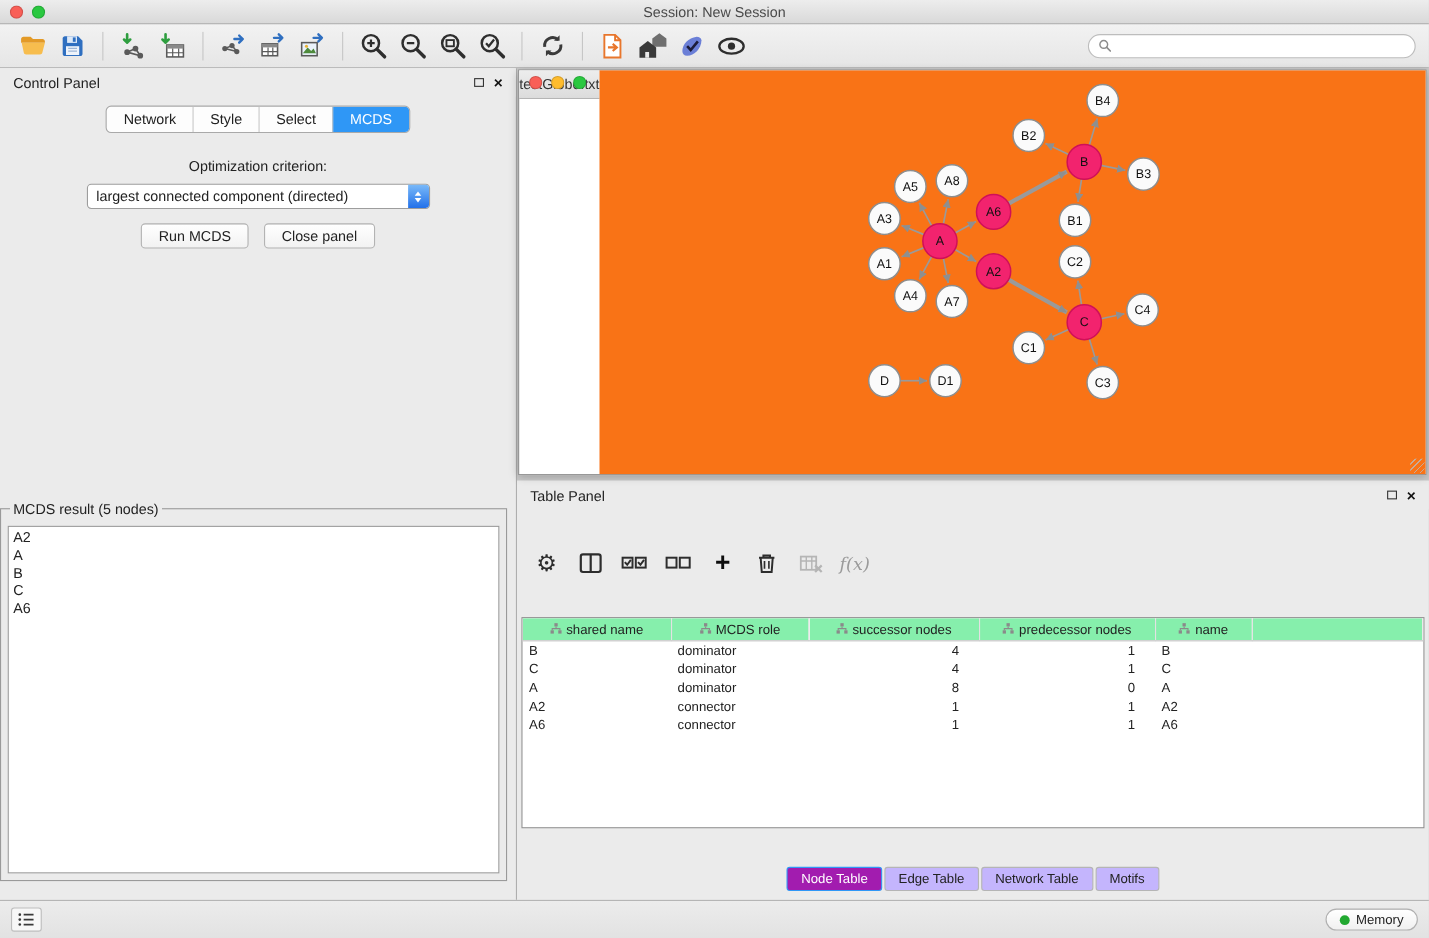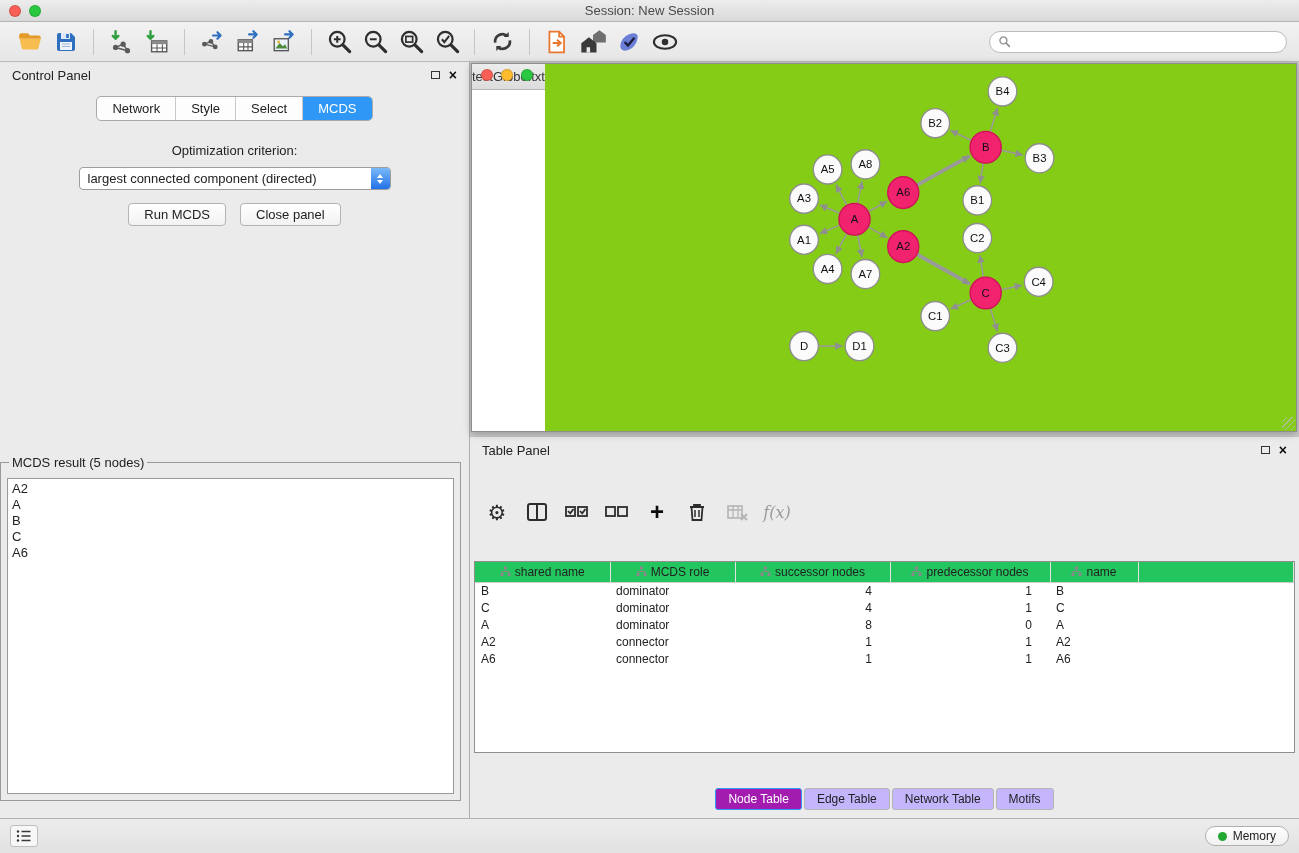--- a/index.html
+++ b/index.html
@@ -61,35 +61,35 @@
   .result-list { width:100%; height:100%; background:#fff; border:1px solid #9a9a9a;
     overflow:auto; padding:2px 4px; }
   .result-item { font-size:13px; line-height:16px; }
 
   
   .network-window { height:456px; margin:1px 2px 0 1px; border:1px solid #8d8d8d;
     background:#fff; display:flex; flex-direction:row; box-shadow:0 2px 8px rgba(0,0,0,.25); position:relative; }
   .inner-titlebar { height:26px; background:linear-gradient(#ededed,#dcdcdc);
     border-bottom:1px solid #b5b5b5; position:relative; display:flex; align-items:center; justify-content:center; }
   .inner-titlebar .title { font-size:13px; color:#333; }
-  .net-canvas { flex:1; position:relative; background:#84cc16;padding-left:19px; }
+  .net-canvas { flex:1; position:relative; background:#f97316;padding-left:19px; }
   .net-canvas svg { position:absolute; inset:0; width:100%; height:100%; }
   .resize-grip { position:absolute; right:1px; bottom:1px; width:13px; height:13px;
     background:repeating-linear-gradient(135deg, transparent 0 3px, #b9b9b9 3px 4px); opacity:.8; }
 
   
   .table-panel { flex:1; background:#ebebeb; margin-top:5px; display:flex; flex-direction:column;gap:27px; }
   .table-toolbar { height:44px; display:flex; align-items:center; padding:0 10px; gap:6px; }
   .ttb { width:34px; height:32px; display:flex; align-items:center; justify-content:center; border-radius:4px; }
   .gear-glyph { font-size:21px; color:#2d2d2d; line-height:1; }
   .plus-glyph { font-size:24px; font-weight:bold; color:#0d0d0d; line-height:1; }
   .fx-glyph { font-family:"DejaVu Serif", serif; font-style:italic; font-size:16px; color:#9a9a9a; }
   .table-wrap { margin:0 4px; height:192px; background:#fff; border:1px solid #8f8f8f; overflow:hidden; }
   table.node-table { width:100%; border-collapse:collapse; table-layout:fixed; font-size:12px; }
-  table.node-table th { font-weight:normal; font-size:12px; color:#222; background:#22c55e;
+  table.node-table th { font-weight:normal; font-size:12px; color:#222; background:#86efac;
     border-bottom:1px solid #cfcfcf; border-right:1px solid #e2e2e2; padding:3px 12px;
     text-align:center; white-space:nowrap; overflow:hidden; }
   table.node-table th .hico { vertical-align:-1px; margin-right:4px; }
   table.node-table td { padding:1px 6px; white-space:nowrap; overflow:hidden; line-height:15px; }
   table.node-table td.num { text-align:right; padding-right:18px; }
   table.node-table col.c1{width:135px;} col.c2{width:125px;} col.c3{width:155px;}
   col.c4{width:160px;} col.c5{width:88px;}
   .table-tabs { height:38px; display:flex; align-items:center; justify-content:center; gap:2px; }
   .ttab { font-size:12px; padding:3px 12px; border:1px solid #b5b5b5; background:#c4b5fd;
     border-radius:3px; color:#222; }

